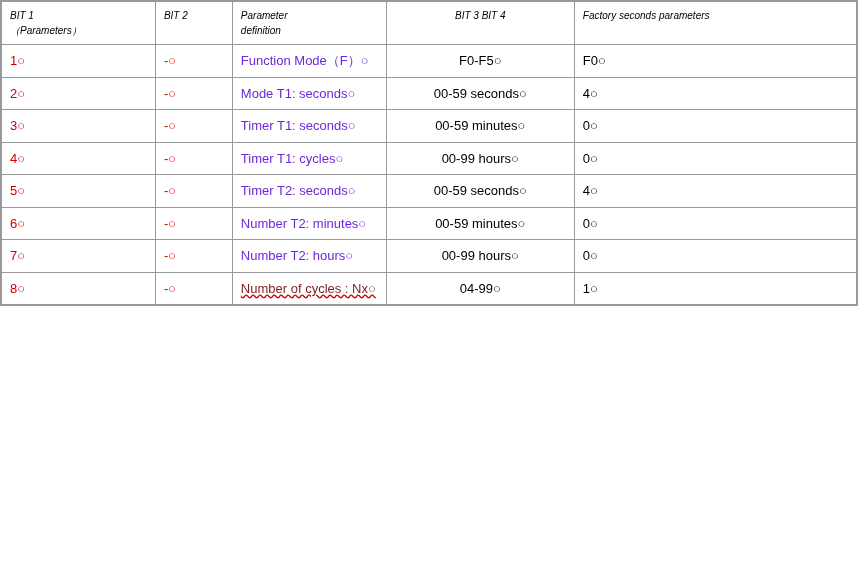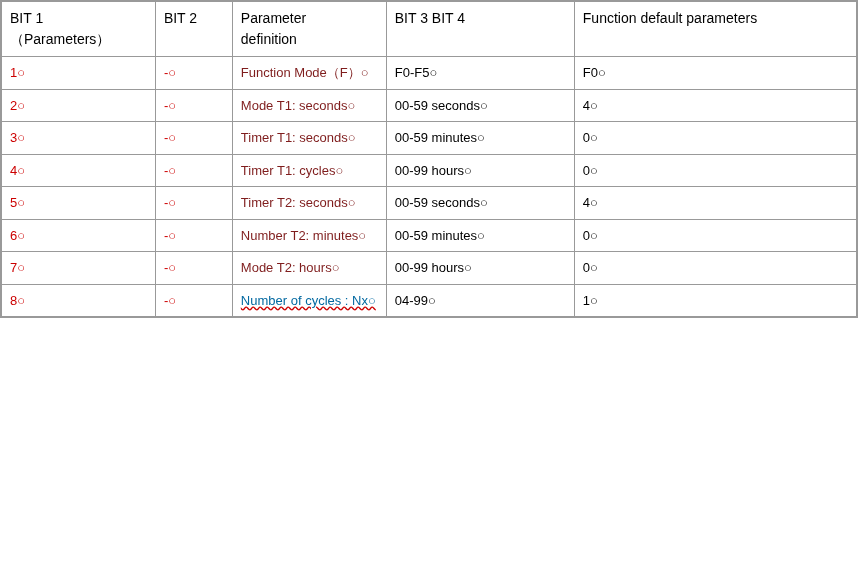--- a/index.html
+++ b/index.html
@@ -35,29 +35,30 @@
     th {
       background: #fff;
       font-weight: normal;
       color: #000;
       text-align: left;
     }
 
     .col-bit1 { width: 18%; }
     .col-bit2 { width: 9%; }
     .col-param { width: 18%; }
-    .col-bit34 { width: 22%; }
+    .col-bit34 { width: 22%; text-align: center; }
     .col-factory { width: 33%; }
 
     .red-text { color: #cc0000; }
-    .blue-text { color: #7f1d1d; }
-    .cyan-text { color: #0369a1; }
+    .blue-text { color: #6d28d9; }
+    .cyan-text { color: #7f1d1d; }
 
     .header-row th {
-      font-size: 14px;
+      font-size: 10px;
+      font-style: italic;
     }
   </style>
 </head>
 <body>
 
 <div class="table-container">
   <table>
     <thead>
       <tr class="header-row">
         <th class="col-bit1">
@@ -68,21 +69,21 @@
           <span>BIT 2</span>
         </th>
         <th class="col-param">
           <span style="white-space: pre-line;">Parameter
 definition</span>
         </th>
         <th class="col-bit34">
           <span>BIT 3  BIT 4</span>
         </th>
         <th class="col-factory">
-          <span>Function default parameters</span>
+          <span>Factory seconds parameters</span>
         </th>
       </tr>
     </thead>
     <tbody id="table-body">
     <tr>
           <td class="col-bit1"><span class="red-text">1○</span></td>
           <td class="col-bit2"><span class="red-text">-○</span></td>
           <td class="col-param"><span class="blue-text">Function Mode（F）○</span></td>
           <td class="col-bit34">F0-F5○</td>
           <td class="col-factory">F0○</td>
@@ -118,21 +119,21 @@
         <tr>
           <td class="col-bit1"><span class="red-text">6○</span></td>
           <td class="col-bit2"><span class="red-text">-○</span></td>
           <td class="col-param"><span class="blue-text">Number  T2: minutes○</span></td>
           <td class="col-bit34">00-59 minutes○</td>
           <td class="col-factory">0○</td>
         </tr>
         <tr>
           <td class="col-bit1"><span class="red-text">7○</span></td>
           <td class="col-bit2"><span class="red-text">-○</span></td>
-          <td class="col-param"><span class="blue-text">Mode  T2: hours○</span></td>
+          <td class="col-param"><span class="blue-text">Number  T2: hours○</span></td>
           <td class="col-bit34">00-99 hours○</td>
           <td class="col-factory">0○</td>
         </tr>
         <tr>
           <td class="col-bit1"><span class="red-text">8○</span></td>
           <td class="col-bit2"><span class="red-text">-○</span></td>
           <td class="col-param"><span class="cyan-text" style="text-decoration: underline wavy rgb(204, 0, 0);">Number of cycles : Nx○</span></td>
           <td class="col-bit34">04-99○</td>
           <td class="col-factory">1○</td>
         </tr>

